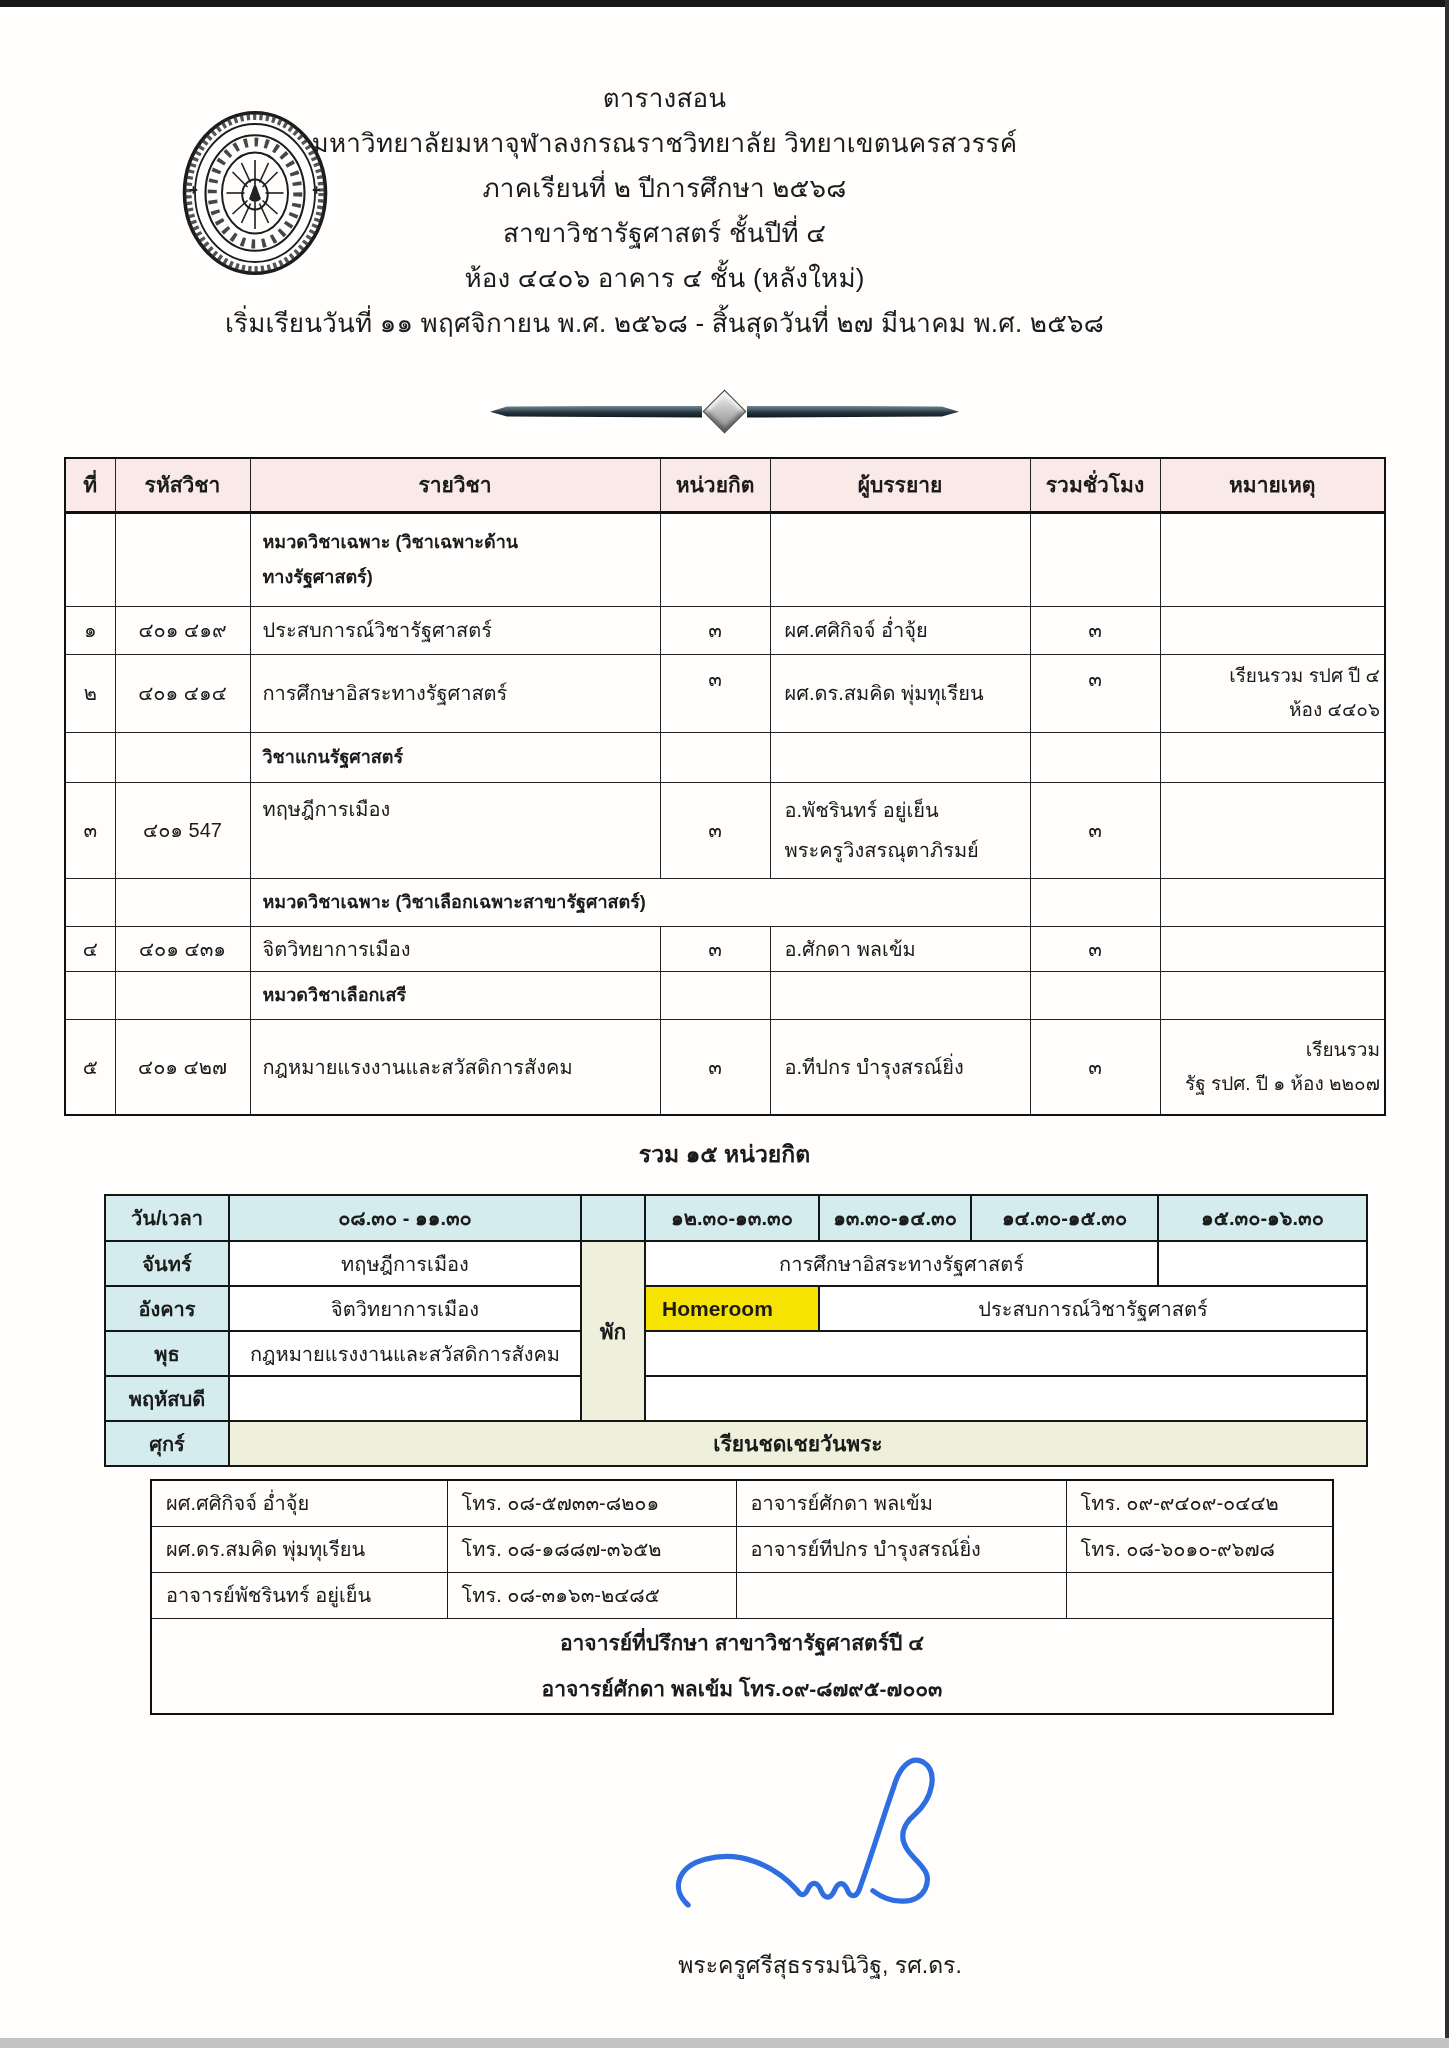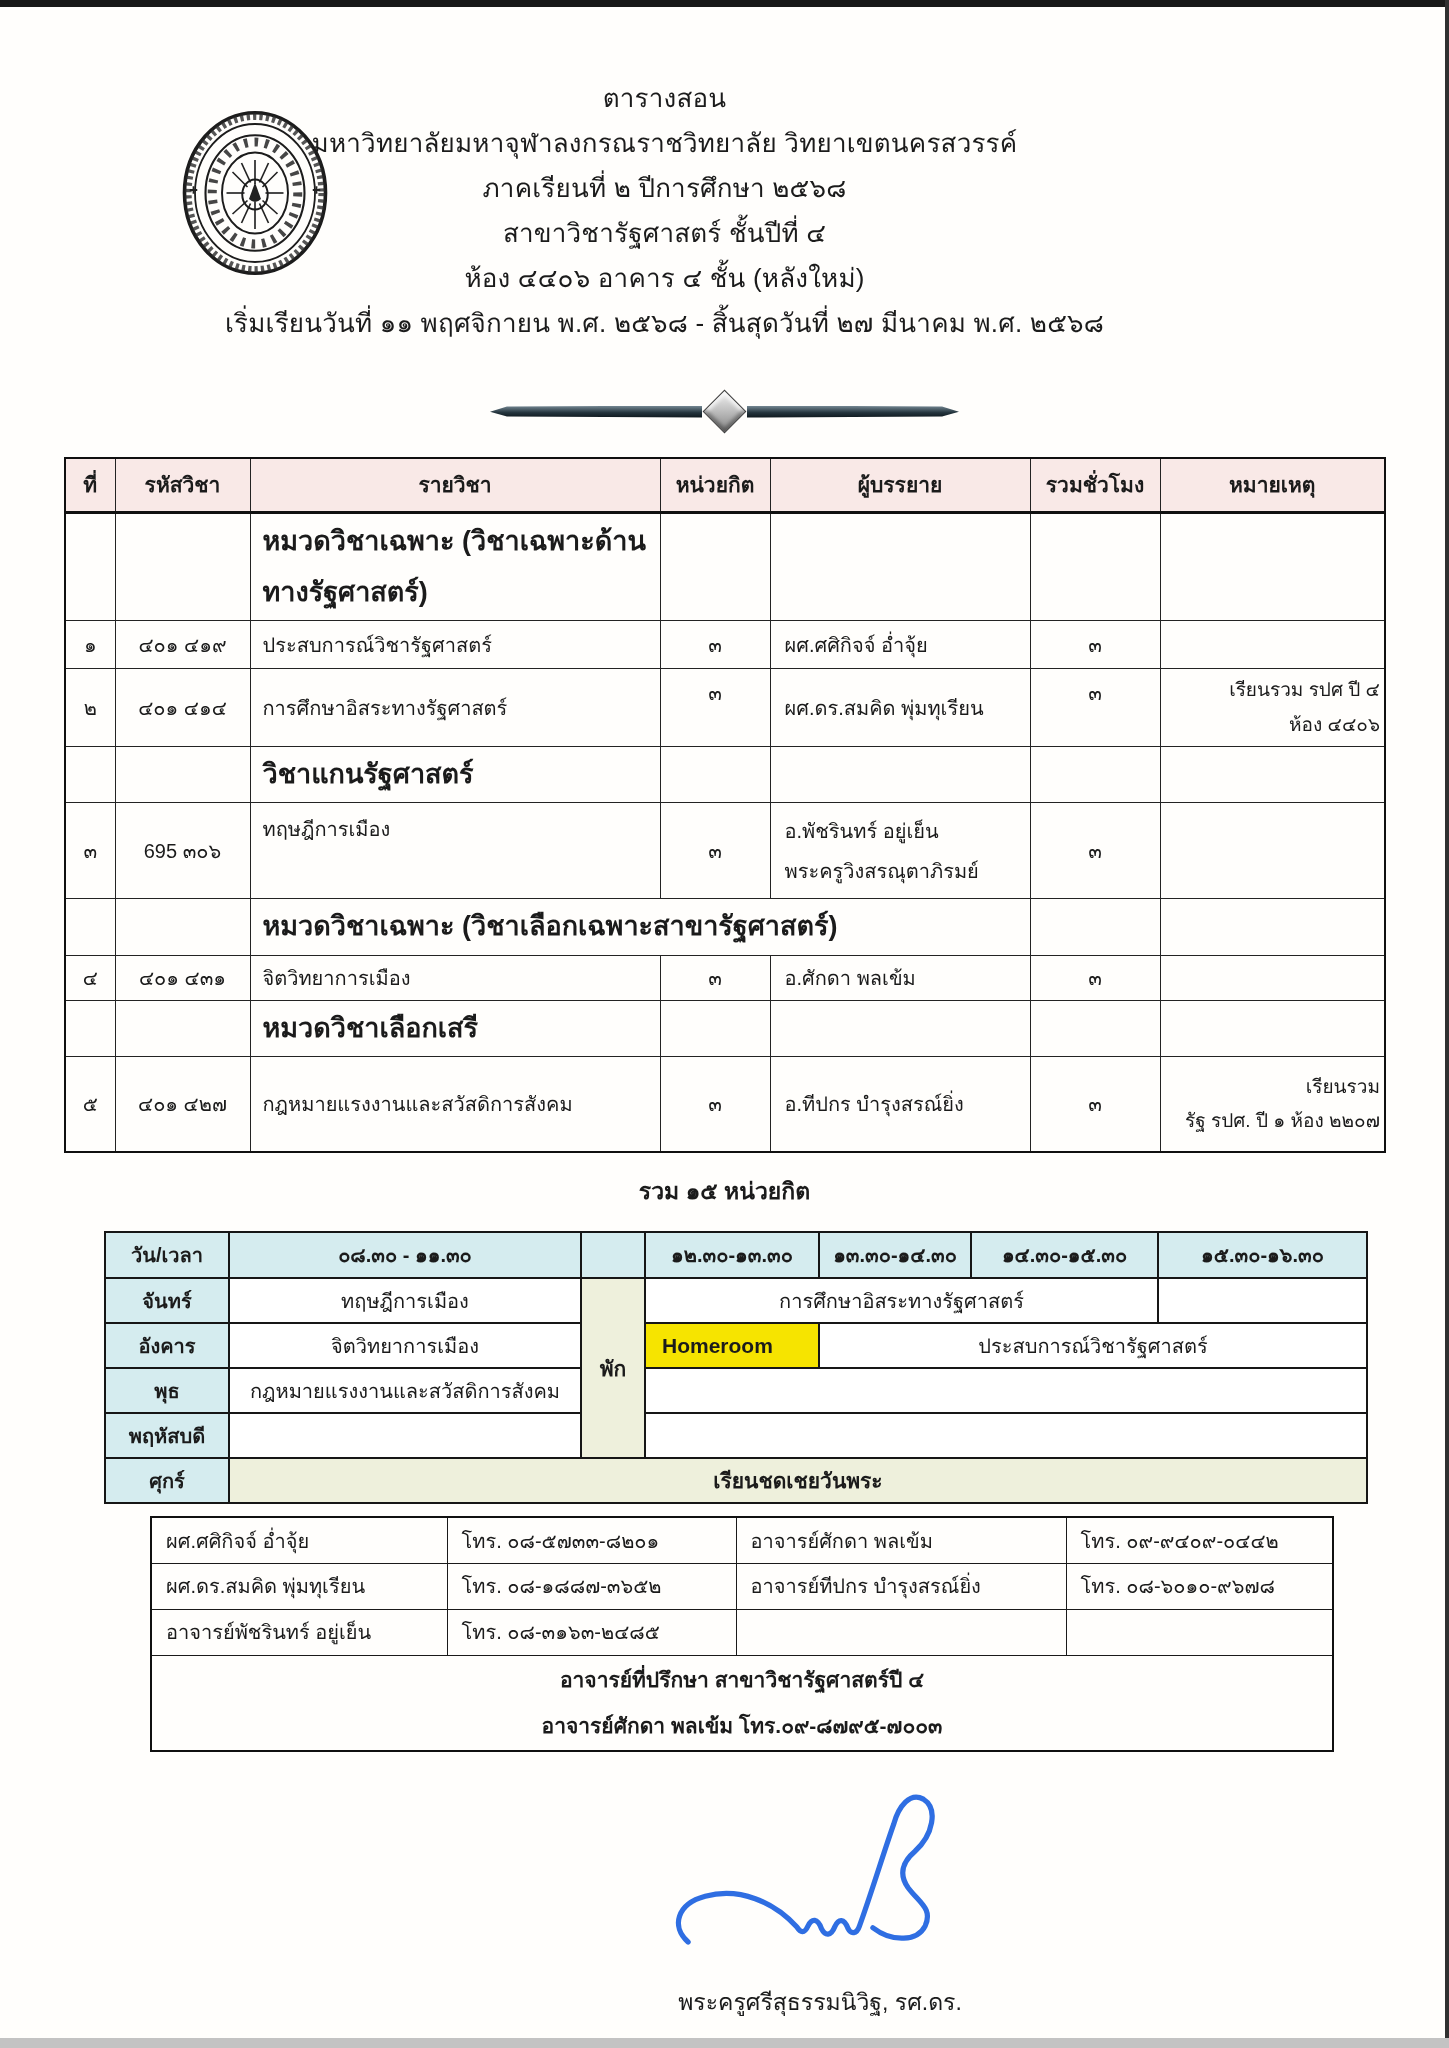--- a/index.html
+++ b/index.html
@@ -27,21 +27,21 @@
       box-shadow:inset -3px -3px 4px rgba(0,0,0,.35), inset 3px 3px 4px rgba(255,255,255,.75); }
 
   
   table { border-collapse:collapse; table-layout:fixed; }
   .courses { width:1320px; margin:30px 0 0 64px; border:2px solid #101010; }
   .courses th, .courses td { border:1px solid #232323; font-size:20px; text-align:center; vertical-align:middle; padding:2px 4px; }
   .courses thead th { background:#f9e9e7; height:54px; font-weight:bold; font-size:21px; border-bottom:3px solid #101010; }
   .courses .c-name { text-align:left; padding-left:12px; }
   .courses .c-lect { text-align:left; padding-left:14px; white-space:pre-line; line-height:2.0; }
   .courses .c-note { white-space:pre-line; font-size:19px; line-height:1.8;text-align:right; }
-  .courses .c-cat  { text-align:left; padding-left:12px; font-weight:bold; white-space:pre-line; font-size:27px; line-height:1.9; }
+  .courses .c-cat  { text-align:left; padding-left:12px; font-weight:bold; white-space:pre-line; font-size:18px; line-height:1.9; }
   .courses .v-top  { vertical-align:top; padding-top:8px; }
   .rh94 td { height:94px; }  .rh48 td { height:48px; }  .rh78 td { height:78px; }
   .rh50 td { height:50px; }  .rh96 td { height:96px; }  .rh45 td { height:45px; }
 
   .total { margin-top:20px; text-align:center; font-size:23px; font-weight:bold; }
 
   
   .schedule { width:1262px; margin:22px 0 0 104px; border:2px solid #0e0e0e; }
   .schedule th, .schedule td { border:2px solid #161616; font-size:20px; text-align:center; vertical-align:middle; }
   .schedule thead th { background:#d5ecef; height:46px; font-weight:bold; }
@@ -168,21 +168,21 @@
         <td></td>
           <td></td>
         <td class="c-cat">วิชาแกนรัฐศาสตร์</td>
         <td></td>
           <td></td>
         <td></td>
           <td></td>
       </tr>
       <tr class="rh96">
         <td>๓</td>
-        <td>695 ๓๐๖</td>
+        <td>๔๐๑ 547</td>
         <td class="c-name" style="vertical-align:top;padding-top:10px;">ทฤษฎีการเมือง</td>
         <td>๓</td>
         <td class="c-lect">อ.พัชรินทร์  อยู่เย็น
 พระครูวิงสรณุตาภิรมย์</td>
         <td>๓</td>
         <td class="c-note"></td>
       </tr>
       <tr class="rh48">
         <td></td>
           <td></td>

